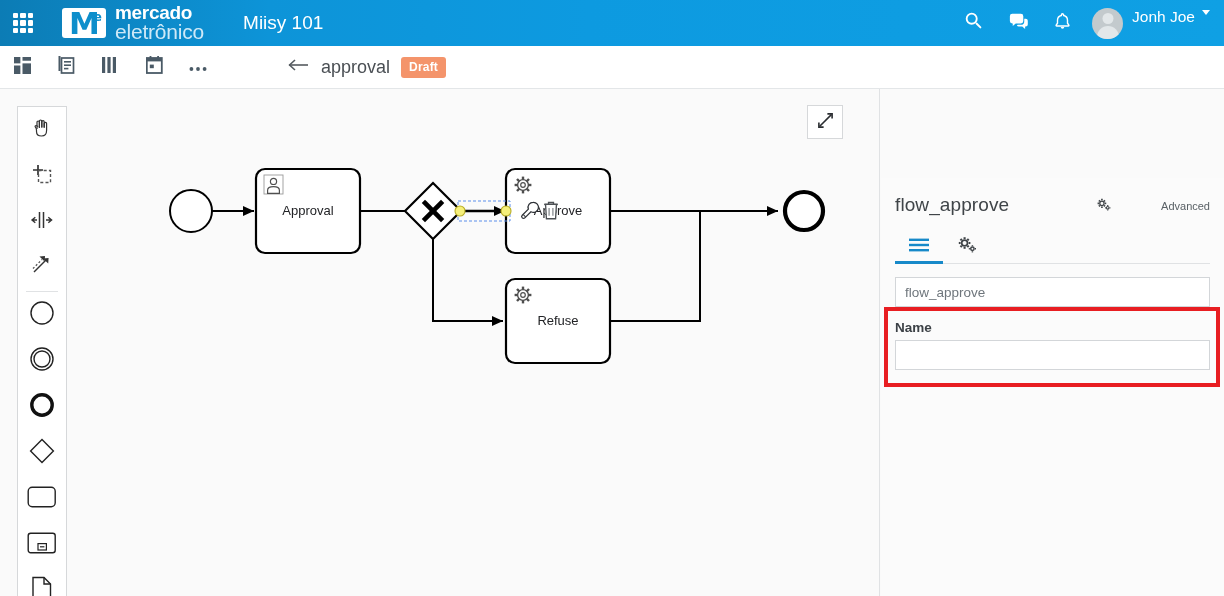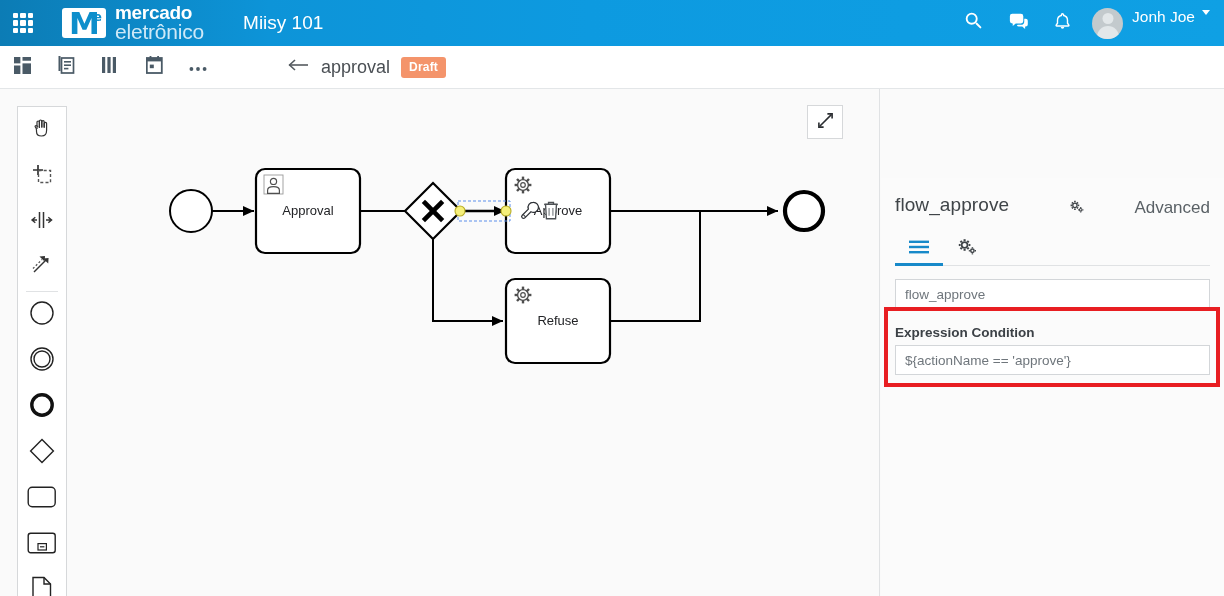--- a/index.html
+++ b/index.html
@@ -215,21 +215,21 @@
   .props-head {
     display: flex; align-items: flex-start; justify-content: space-between;
     padding: 16px 14px 0 14px;
   }
   .props-title {
     font-size: 19px; color: #3f4448; font-weight: 400;
     letter-spacing: 0.1px;
   }
   .adv-link {
     display: flex; align-items: center;
-    font-size: 17px; color: #5a6166;
+    font-size: 11px; color: #5a6166;
     cursor: pointer; margin-top: 4px; gap: 46px;
   }
   .adv-link .txt { margin-left: 4px; }
 
   .ptabs {
     margin: 14px 14px 0 14px;
     border-bottom: 1px solid #e0e2e4;
     display: flex;
     height: 34px;
   }
@@ -694,21 +694,21 @@
             </g>
           </svg>
         </span>
       </div>
     </div>
 
     <div class="field">
       <input class="finput" type="text" value="flow_approve" style="">
     </div>
 
-
-    <div class="field" style="margin-top:16px;">
-      <div class="flabel">Expression Condition</div>
-      <input class="finput" type="text" value="${actionName == 'approve'}" style="">
-    </div>
+    <div class="field">
+      <div class="flabel">Name</div>
+      <input class="finput" type="text" value="" style="">
+    </div>
+
   </div>
 
 </div>
 <div class="annot-box"></div>
 
 </body></html>

